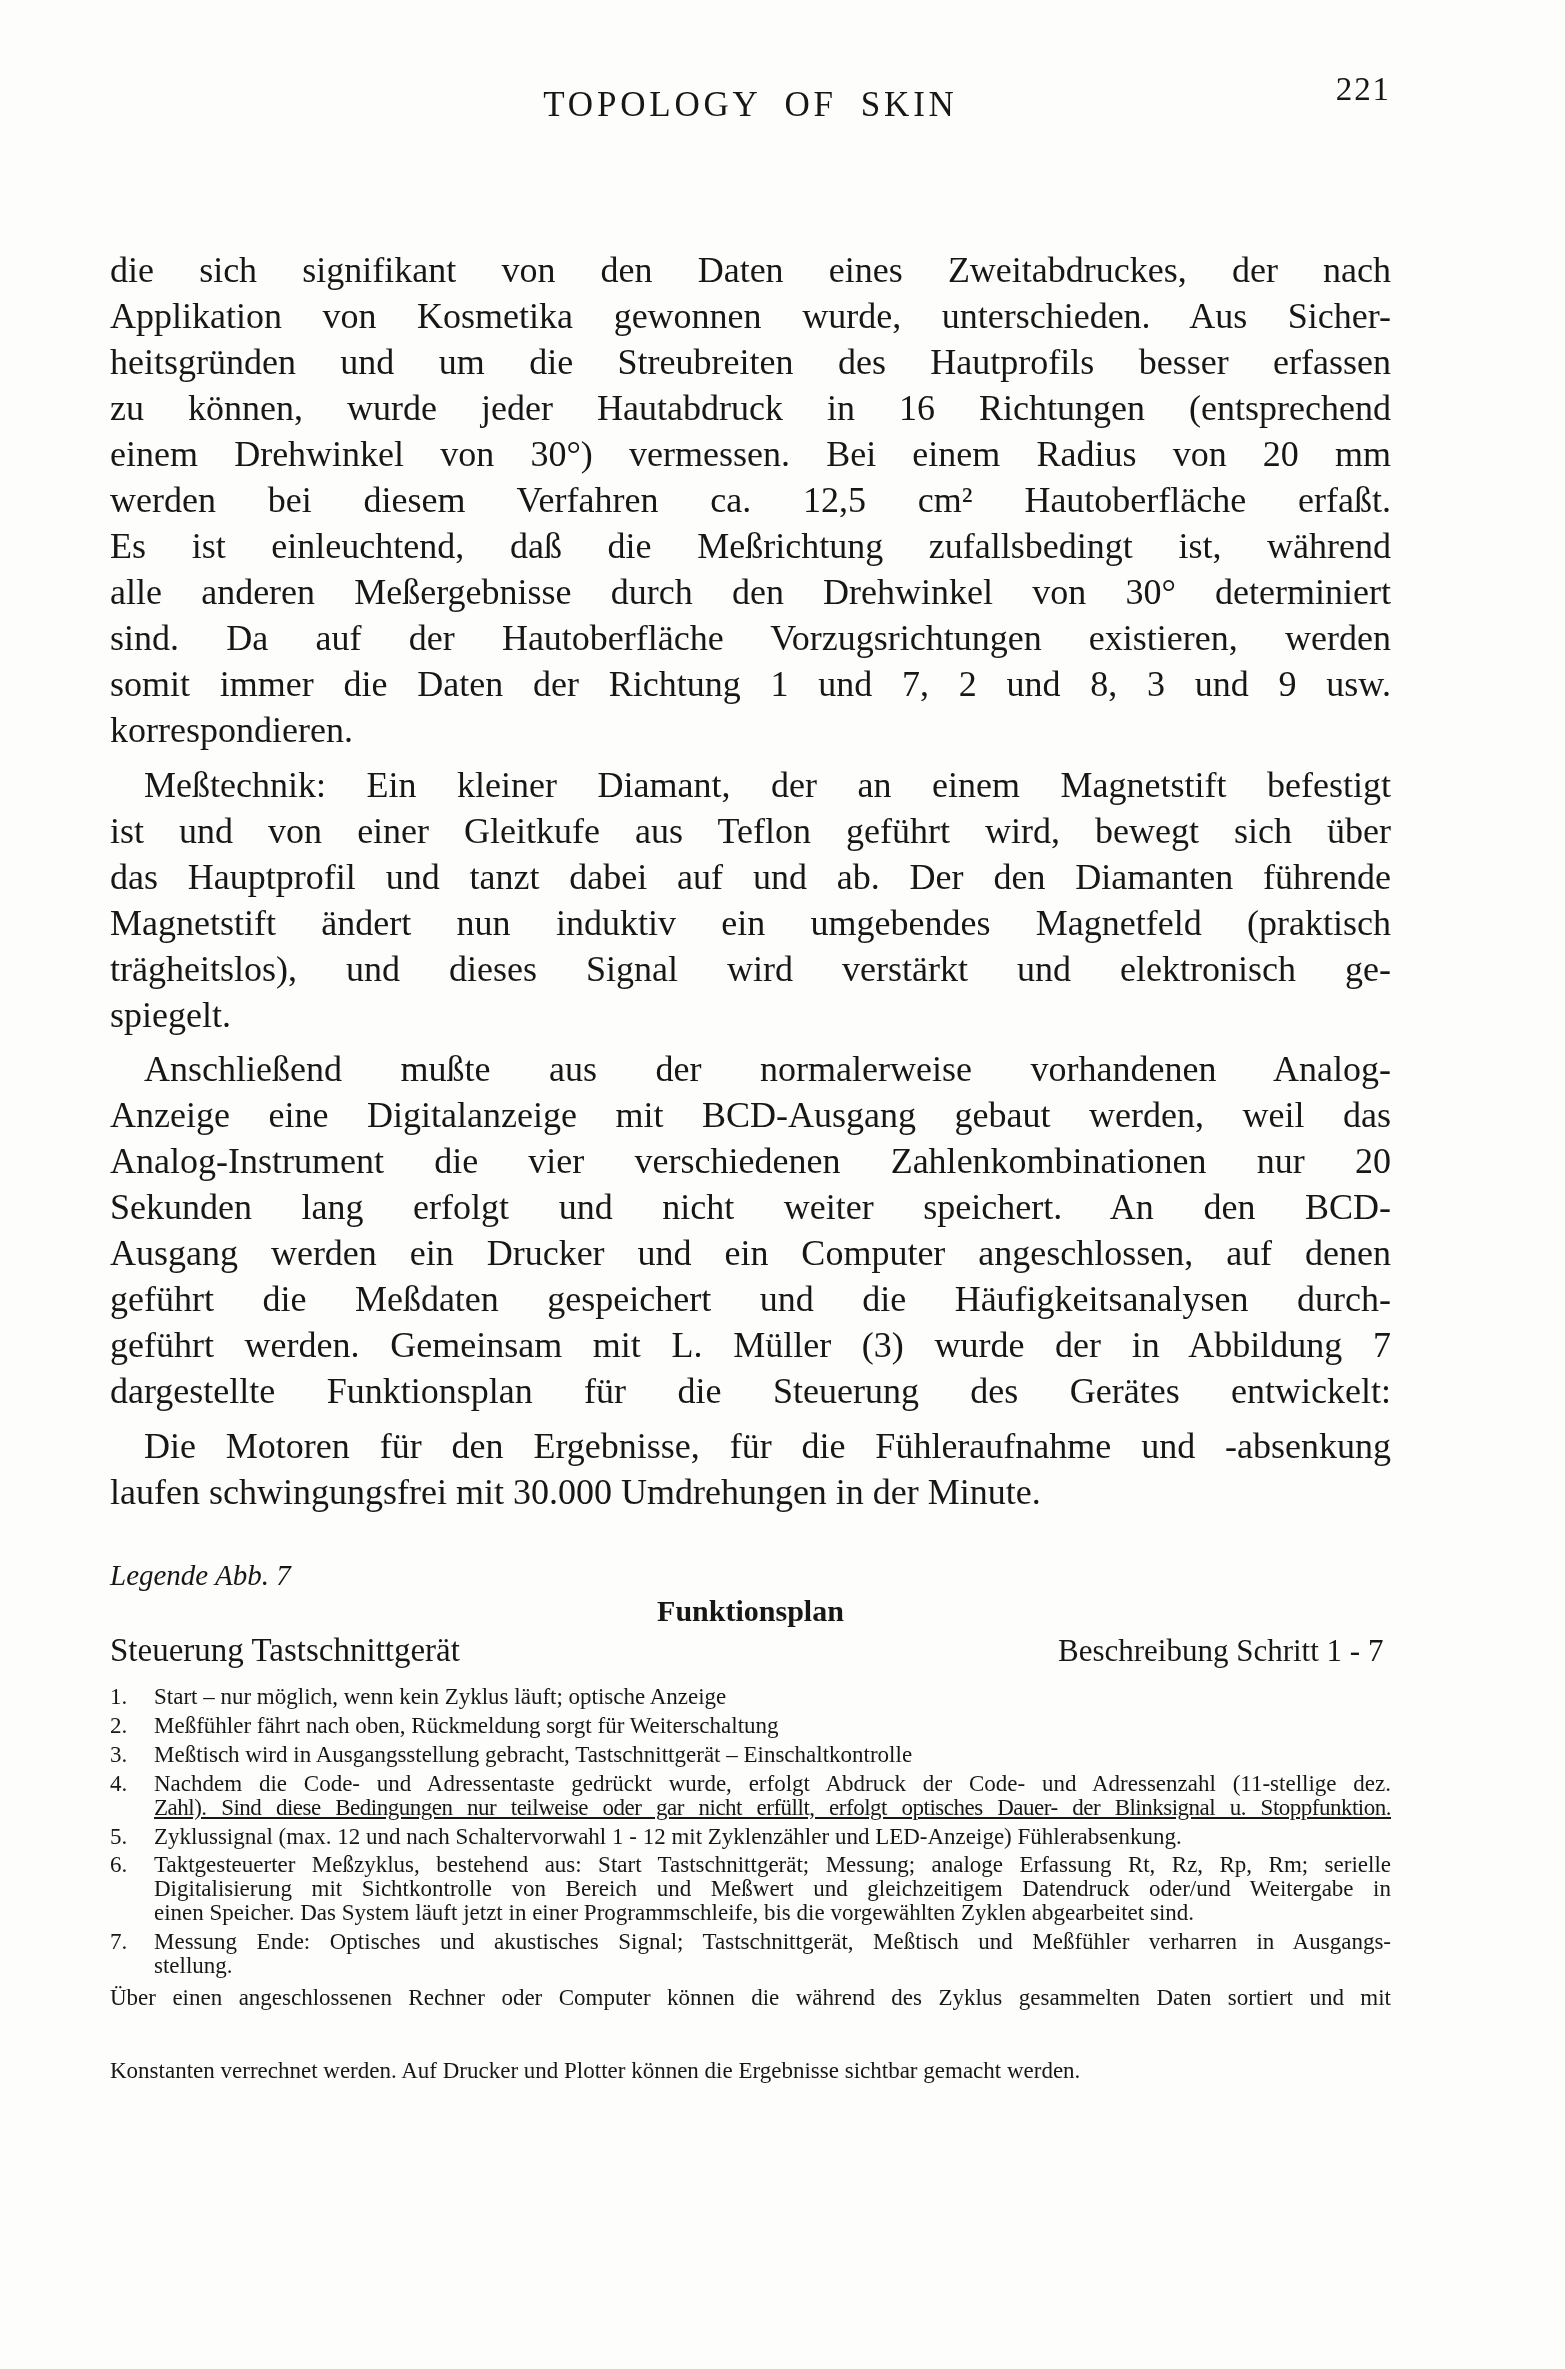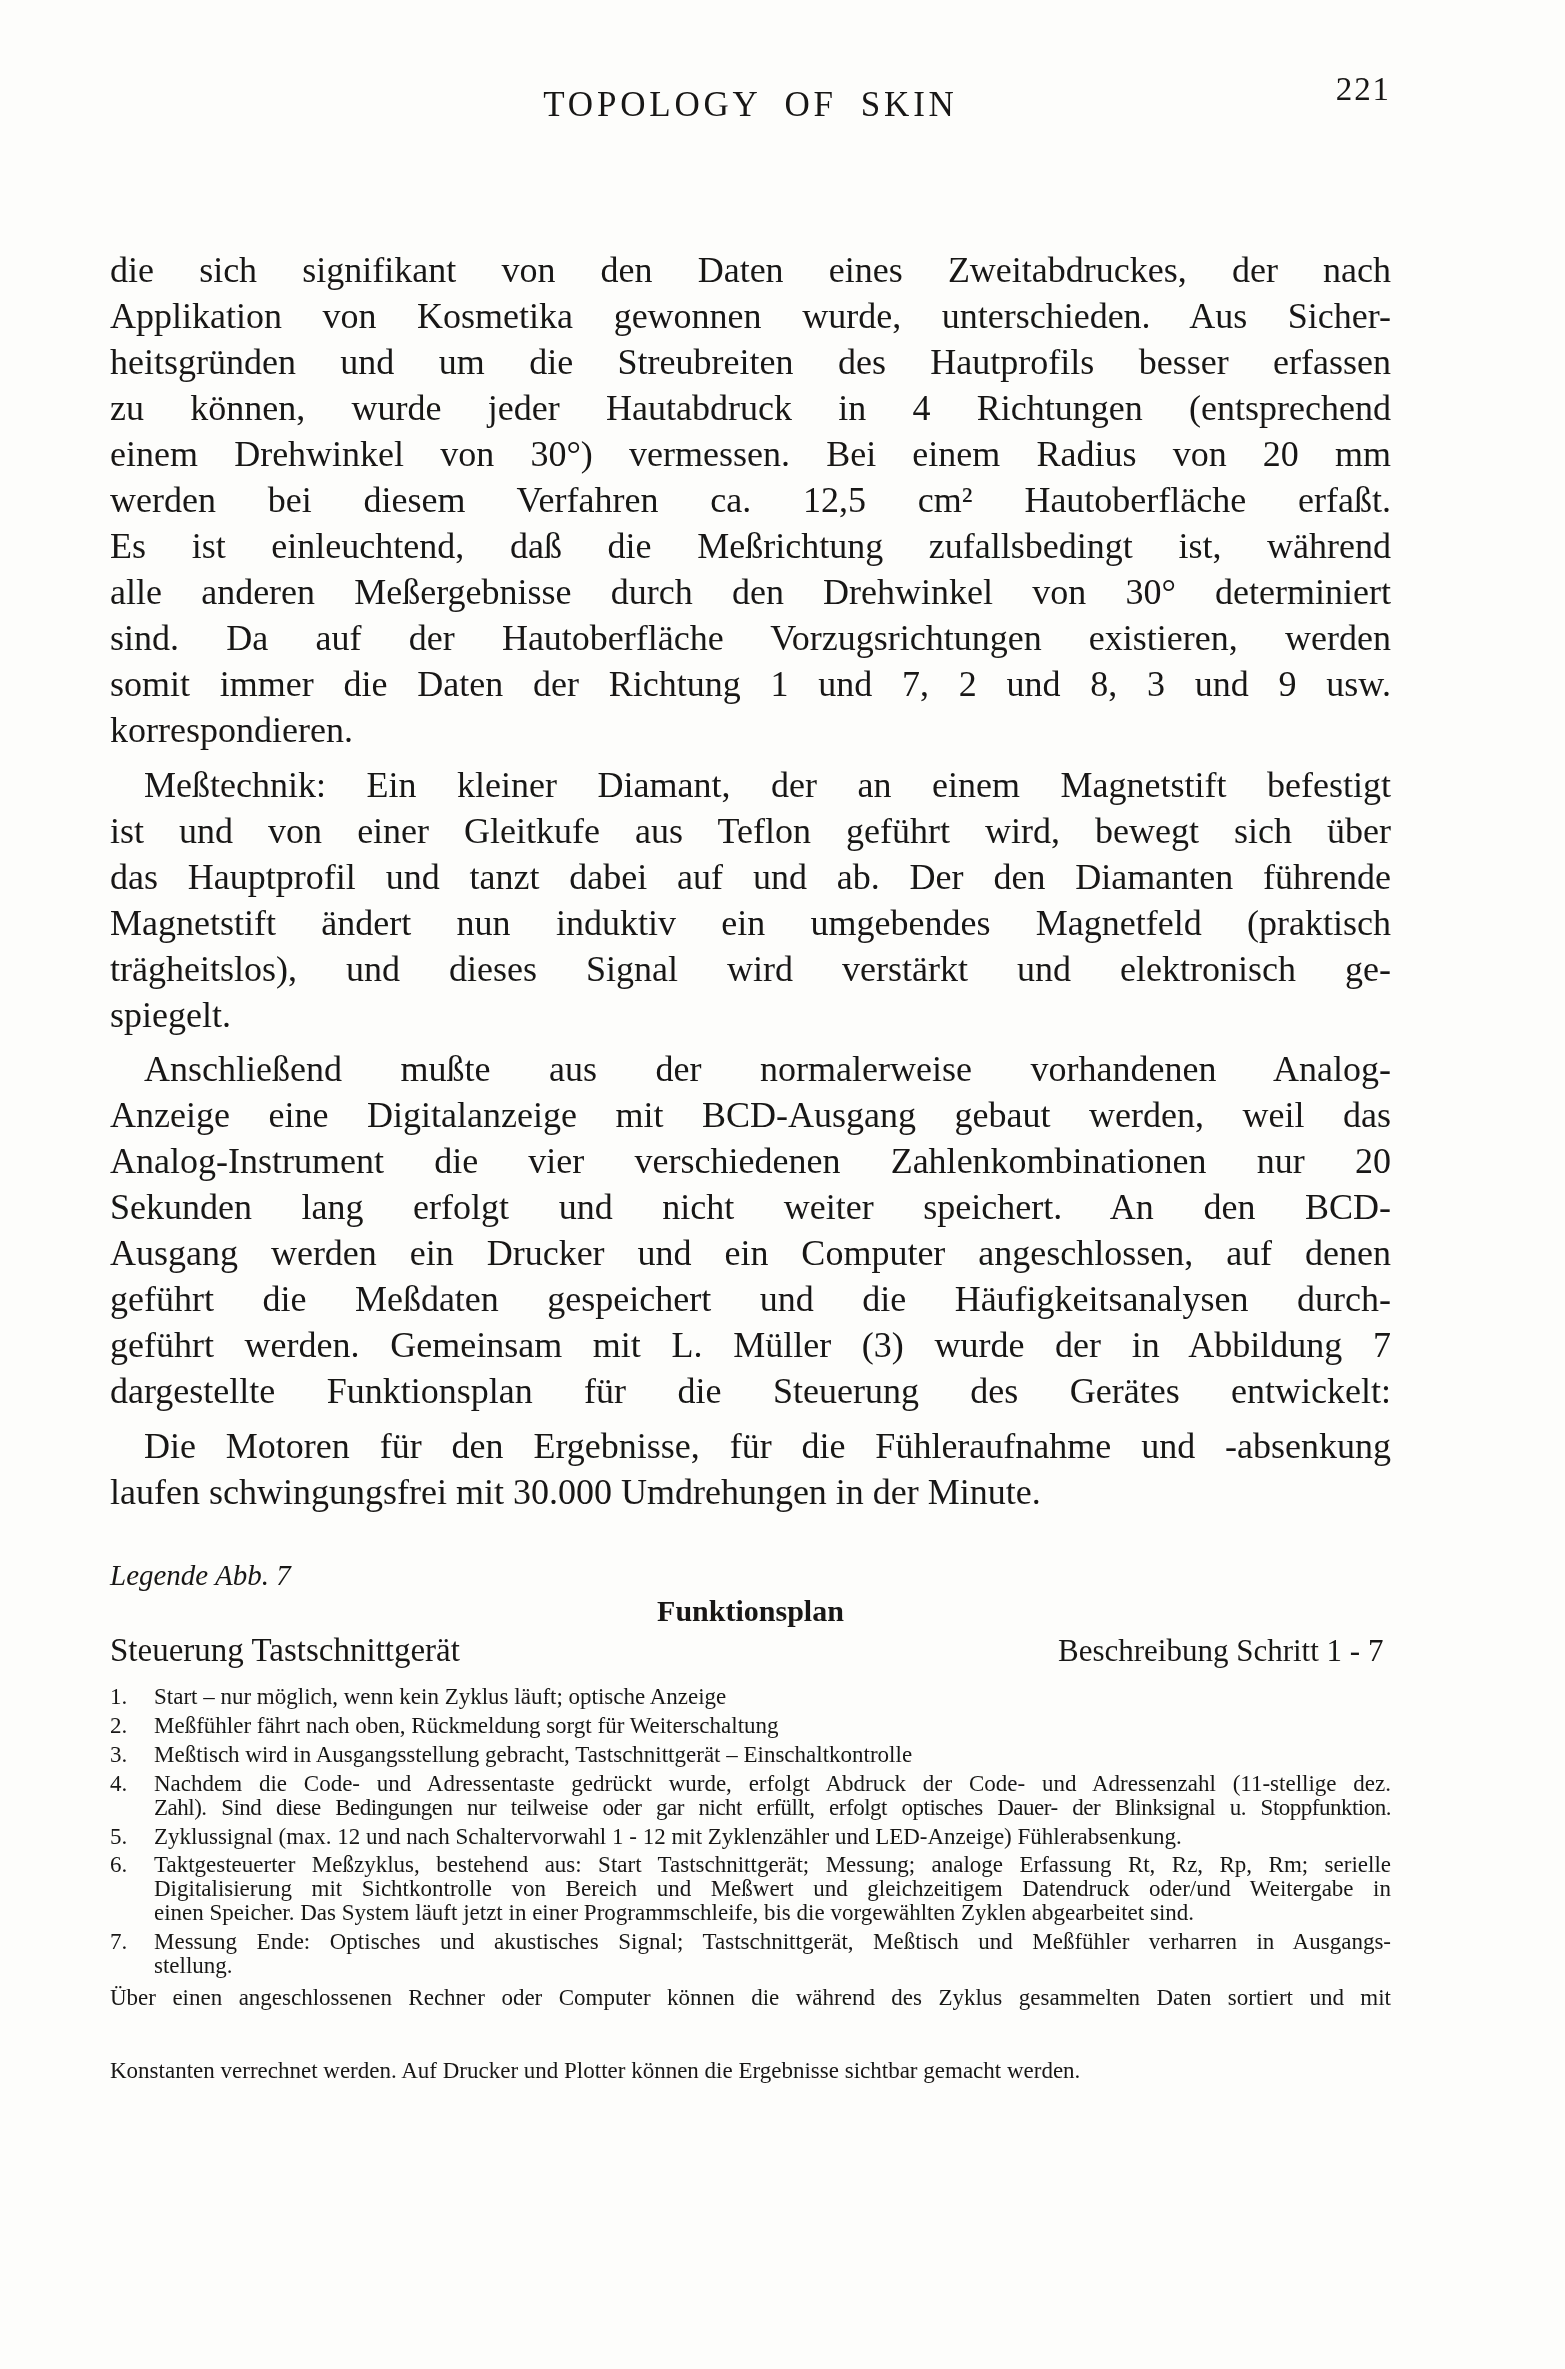--- a/index.html
+++ b/index.html
@@ -40,42 +40,42 @@
   .leg-labels { display: flex; justify-content: space-between; align-items: baseline; margin-top: 1.9px; }
   .leg-left { font-size: 33px; line-height: 40px; }
   .leg-right { font-size: 31px; padding-right: 7.6px; }
   .leg-items { margin-top: 15.3px; font-size: 23px; line-height: 24px; }
   .leg-item { display: flex; }
   .leg-item + .leg-item { margin-top: 4.8px; }
   .leg-num { width: 44px; flex: none; }
   .leg-text { flex: 1; }
   .lline { text-align: justify; text-align-last: justify; }
   .lline.last { text-align-last: left; }
-  .lline.tight { letter-spacing: -0.5px; word-spacing: -1.4px; }
+  .lline.tight { letter-spacing: -0.5px; word-spacing: -1.4px; text-decoration: underline; }
   .leg-footer { margin-top: 6.7px; font-size: 23px; line-height: 25px; }
   .fline { text-align: justify; text-align-last: justify; }
   .fline.last { text-align-last: left; margin-top: 48px; }
 </style>
 </head>
 <body>
 
 <div class="page">
   <div class="content">
 
     <div class="running-head">
       <div class="rh-title">TOPOLOGY OF SKIN</div>
       <div class="rh-num">221</div>
     </div>
 
     <div class="body-text">
       <div class="para">
         <div class="bline">die sich signifikant von den Daten eines Zweitabdruckes, der nach</div>
         <div class="bline">Applikation von Kosmetika gewonnen wurde, unterschieden. Aus Sicher-</div>
         <div class="bline">heitsgründen und um die Streubreiten des Hautprofils besser erfassen</div>
-        <div class="bline">zu können, wurde jeder Hautabdruck in 4 Richtungen (entsprechend</div>
+        <div class="bline">zu können, wurde jeder Hautabdruck in 16 Richtungen (entsprechend</div>
         <div class="bline">einem Drehwinkel von 30°) vermessen. Bei einem Radius von 20 mm</div>
         <div class="bline">werden bei diesem Verfahren ca. 12,5 cm² Hautoberfläche erfaßt.</div>
         <div class="bline">Es ist einleuchtend, daß die Meßrichtung zufallsbedingt ist, während</div>
         <div class="bline">alle anderen Meßergebnisse durch den Drehwinkel von 30° determiniert</div>
         <div class="bline">sind. Da auf der Hautoberfläche Vorzugsrichtungen existieren, werden</div>
         <div class="bline">somit immer die Daten der Richtung 1 und 7, 2 und 8, 3 und 9 usw.</div>
         <div class="bline last">korrespondieren.</div>
       </div>
 
       <div class="para">

